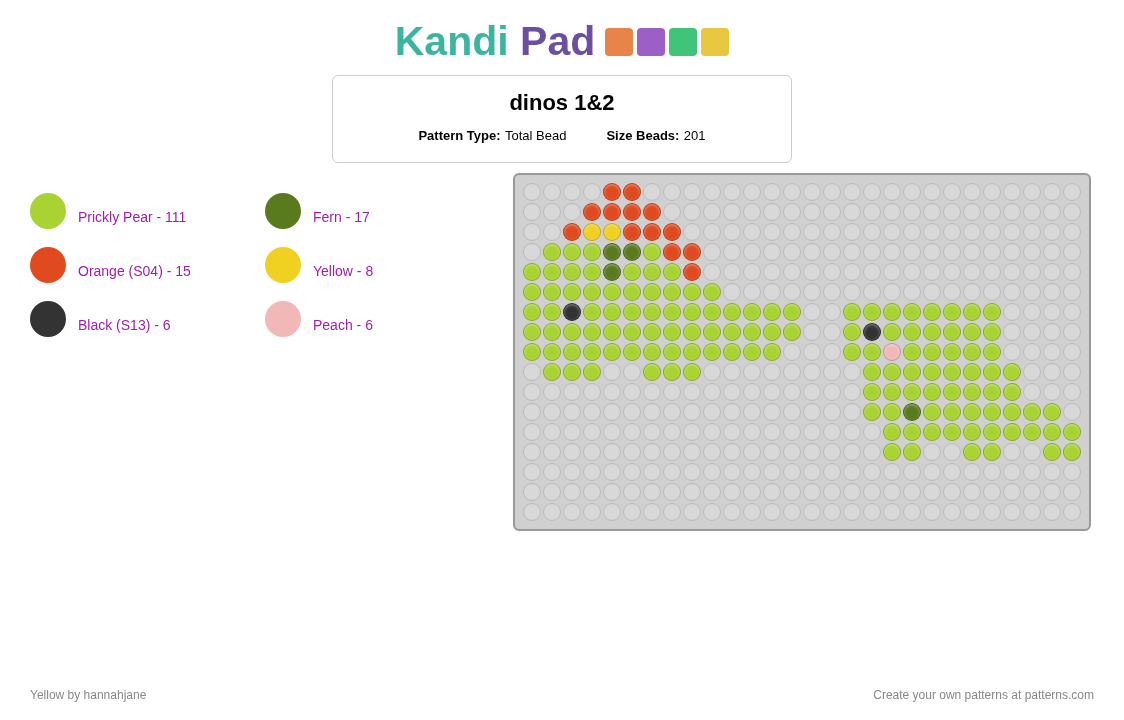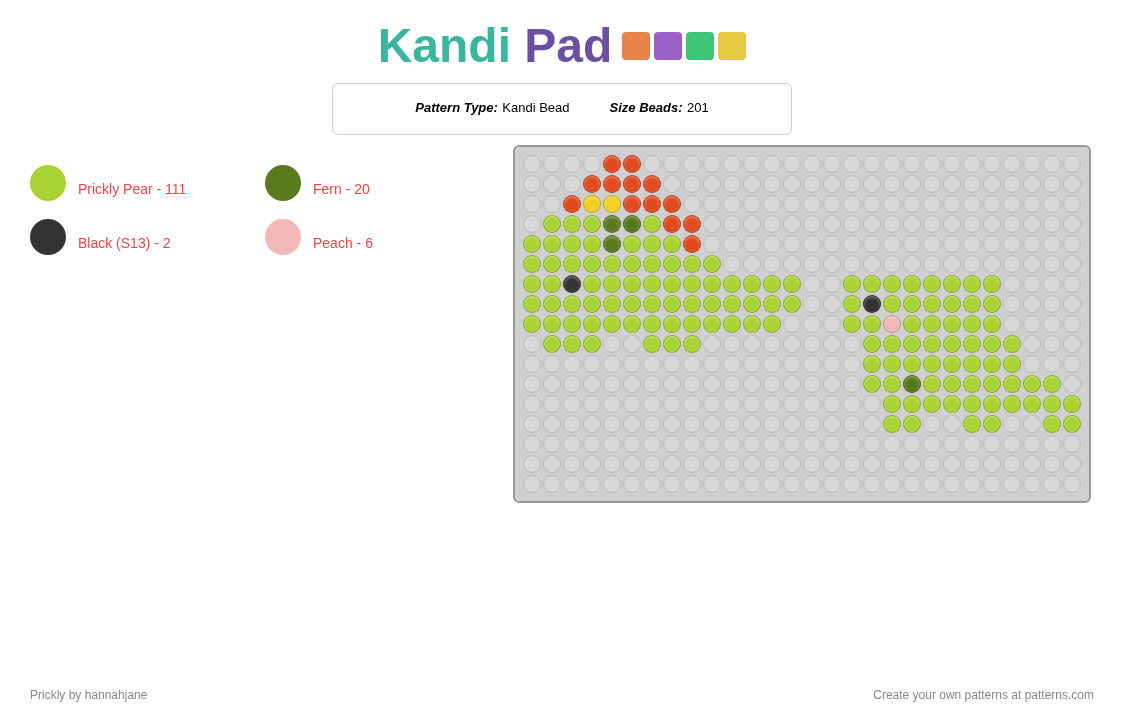--- a/index.html
+++ b/index.html
@@ -12,21 +12,21 @@
     }
 
     
     .header {
       display: flex;
       justify-content: center;
       align-items: center;
       padding: 18px 0 10px 0;
     }
     .logo-text {
-      font-size: 48px;
+      font-size: 41px;
       font-weight: bold;
     }
     .logo-kandi { color: #3ab5a0; }
     .logo-pad { color: #6b4fa0; }
     .logo-icons {
       display: flex;
       gap: 4px;
       margin-left: 10px;
     }
     .cube {
@@ -52,21 +52,20 @@
     }
     .info-row {
       display: flex;
       justify-content: center;
       gap: 40px;
       margin-bottom: 4px;
     }
     .info-label {
       font-weight: bold;
       font-size: 13px;
-      font-style: italic;
     }
     .info-value {
       font-size: 13px;
     }
 
     
     .main-content {
       display: flex;
       padding: 10px 30px;
       gap: 20px;
@@ -91,21 +90,21 @@
       gap: 12px;
     }
     .color-circle {
       width: 36px;
       height: 36px;
       border-radius: 50%;
       flex-shrink: 0;
     }
     .color-label {
       font-size: 14px;
-      color: #ef4444;
+      color: #a21caf;
       margin-top: 11px;
     }
 
     
     .board-container {
       flex: 1;
       display: flex;
       align-items: flex-start;
       justify-content: center;
     }
@@ -148,47 +147,56 @@
   <span class="logo-text logo-pad">Pad</span>
   <div class="logo-icons">
     <span class="cube" style="background:#e8844a;"></span>
     <span class="cube" style="background:#9c5fc7;"></span>
     <span class="cube" style="background:#3fc47a;"></span>
     <span class="cube" style="background:#e8c840;"></span>
   </div>
 </div>
 
 <div class="info-box">
+  <div class="title">dinos 1&amp;2</div>
   <div class="info-row">
     <div>
       <span class="info-label">Pattern Type:</span>
-      <span class="info-value">Kandi Bead</span>
+      <span class="info-value">Total Bead</span>
     </div>
     <div>
       <span class="info-label">Size Beads:</span>
       <span class="info-value">201</span>
     </div>
   </div>
 </div>
 
 <div class="main-content">
 
   <div class="legend">
     <div class="legend-grid" id="legend-grid">
     <div class="legend-item">
           <div class="color-circle" style="background: rgb(168, 211, 50);"></div>
           <span class="color-label">Prickly Pear - 111</span>
         </div>
         <div class="legend-item">
           <div class="color-circle" style="background: rgb(90, 122, 30);"></div>
-          <span class="color-label">Fern - 20</span>
+          <span class="color-label">Fern - 17</span>
+        </div>
+        <div class="legend-item">
+          <div class="color-circle" style="background: rgb(224, 74, 30);"></div>
+          <span class="color-label">Orange (S04) - 15</span>
+        </div>
+        <div class="legend-item">
+          <div class="color-circle" style="background: rgb(240, 208, 32);"></div>
+          <span class="color-label">Yellow - 8</span>
         </div>
         <div class="legend-item">
           <div class="color-circle" style="background: rgb(51, 51, 51);"></div>
-          <span class="color-label">Black (S13) - 2</span>
+          <span class="color-label">Black (S13) - 6</span>
         </div>
         <div class="legend-item">
           <div class="color-circle" style="background: rgb(242, 184, 184);"></div>
           <span class="color-label">Peach - 6</span>
         </div>
       </div>
   </div>
 
   <div class="board-container">
     <div class="board">
@@ -668,15 +676,15 @@
           <div class="bead" style="background: rgb(216, 216, 216); border: 1px solid rgb(187, 187, 187);"></div>
           <div class="bead" style="background: rgb(216, 216, 216); border: 1px solid rgb(187, 187, 187);"></div>
           <div class="bead" style="background: rgb(216, 216, 216); border: 1px solid rgb(187, 187, 187);"></div>
           <div class="bead" style="background: rgb(216, 216, 216); border: 1px solid rgb(187, 187, 187);"></div>
         </div>
     </div>
   </div>
 </div>
 
 <div class="footer">
-  <span>Prickly by hannahjane</span>
+  <span>Yellow by hannahjane</span>
   <span>Create your own patterns at patterns.com</span>
 </div>
 
 </body></html>

